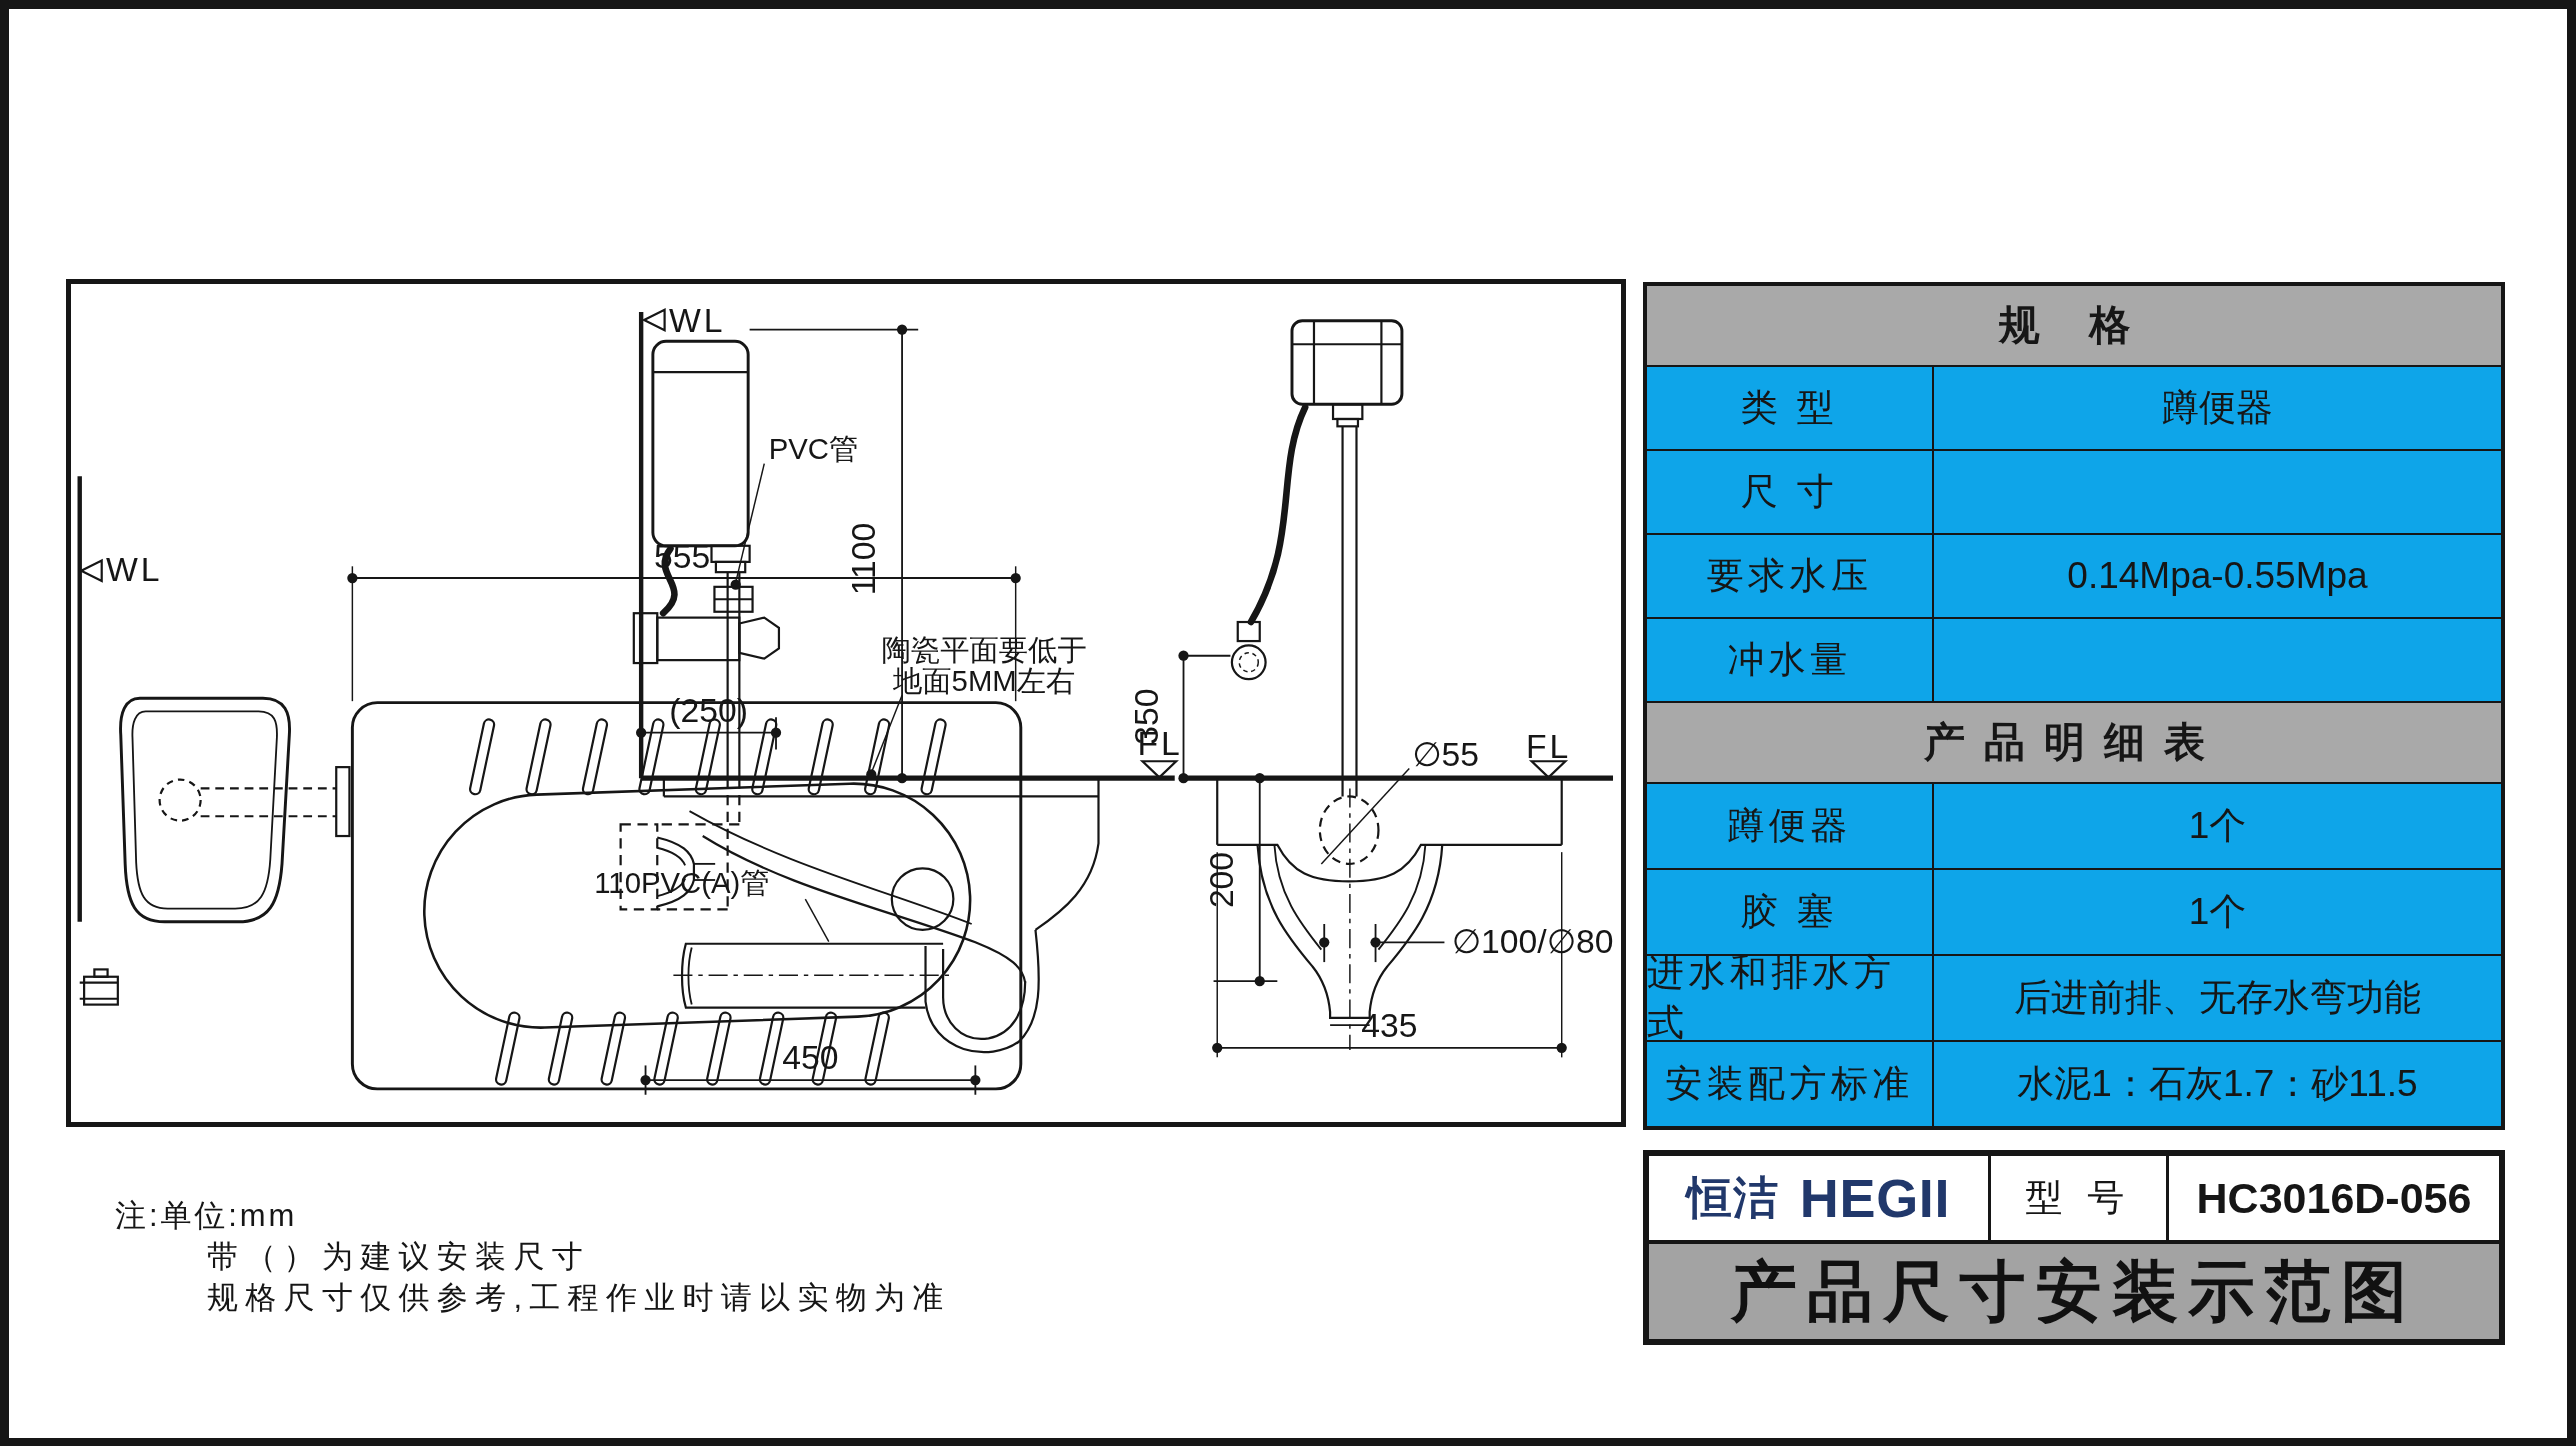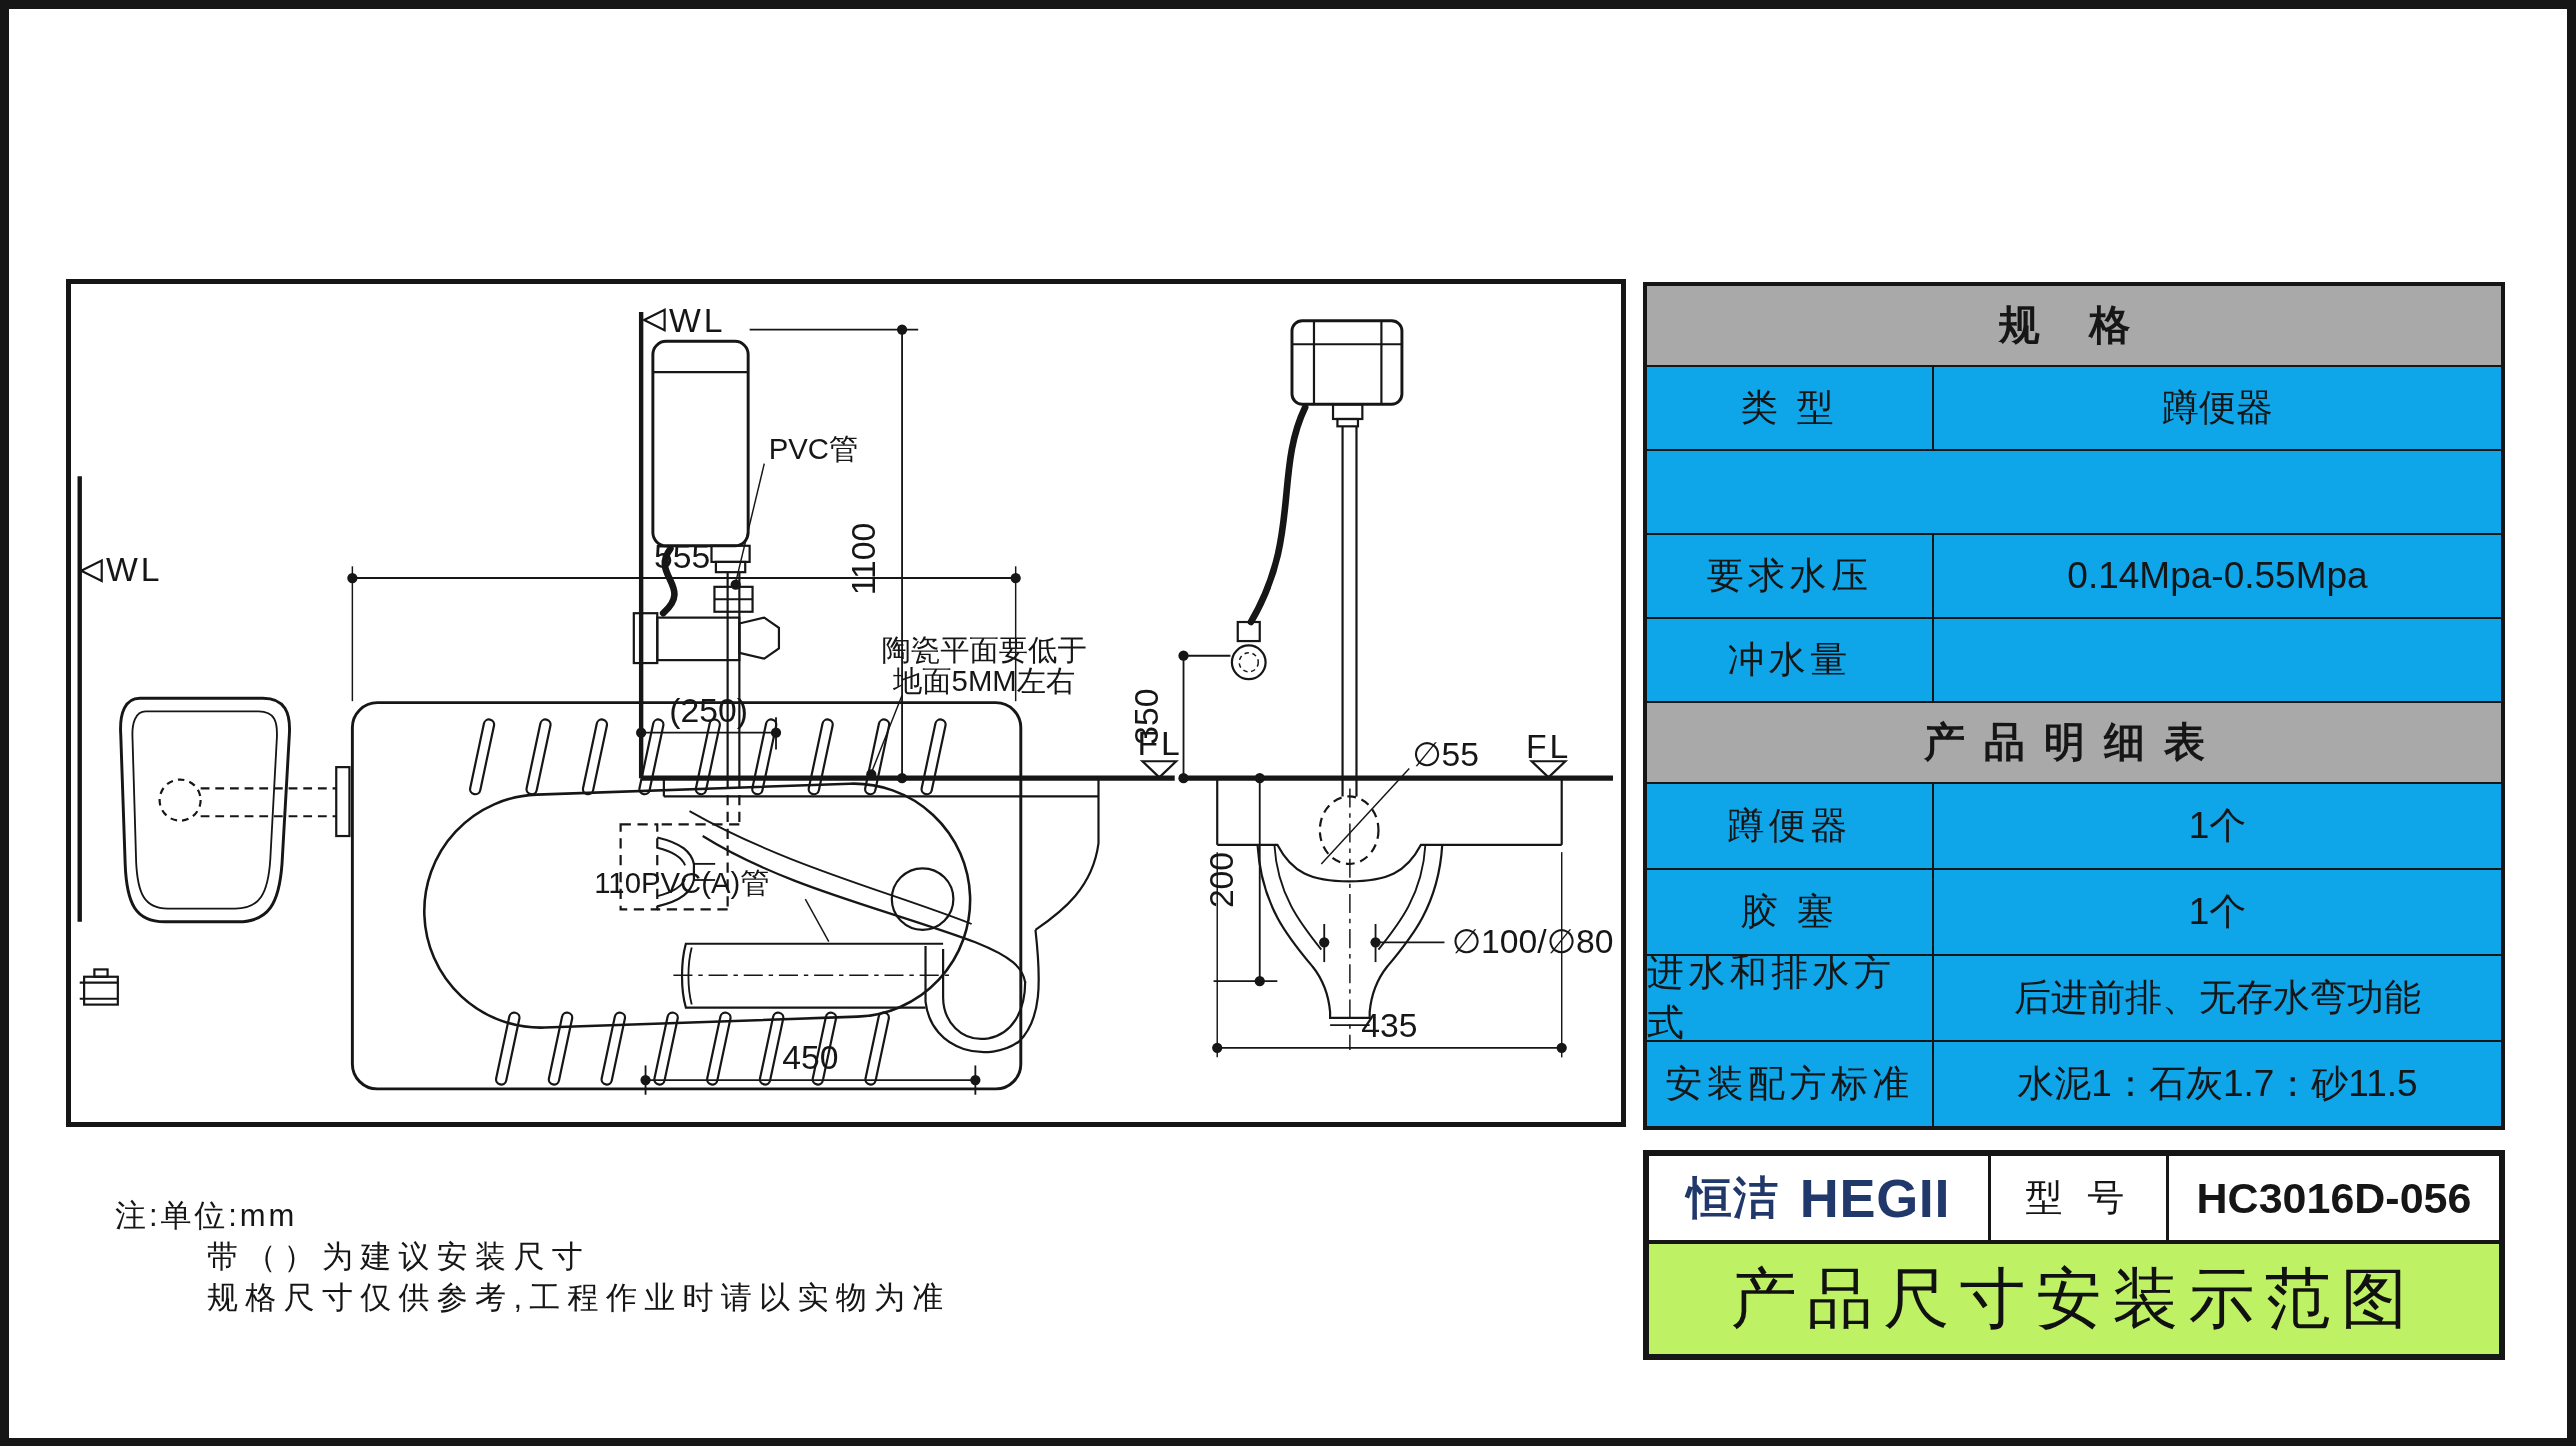--- a/index.html
+++ b/index.html
@@ -22,22 +22,22 @@
   .h114{height:82px}.h116{height:84px}
   
   .tblock{position:absolute;left:1643px;top:1150px;width:862px;border:6.6px solid #161616;
           box-sizing:border-box;background:#fff}
   .tb-top{display:flex;height:84px;border-bottom:4.4px solid #161616}
   .tb-logo{width:339px;border-right:3.7px solid #161616;display:flex;align-items:center;justify-content:center;gap:20px}
   .tb-cn{font-size:45px;font-weight:bold;color:#21386b;letter-spacing:1.5px}
   .tb-en{font-size:54px;font-weight:bold;color:#21386b;letter-spacing:0.7px}
   .tb-model-label{width:175px;border-right:3.7px solid #161616;display:flex;align-items:center;justify-content:center;font-size:37px;letter-spacing:7.3px}
   .tb-model{flex:1;display:flex;align-items:center;justify-content:center;font-size:43px;font-weight:bold}
-  .tb-title{height:110px;background:#bef264;display:flex;align-items:center;justify-content:center;
-            font-size:66px;font-weight:normal;letter-spacing:10.3px;color:#111}
+  .tb-title{height:95px;background:#a3a3a3;display:flex;align-items:center;justify-content:center;
+            font-size:66px;font-weight:bold;letter-spacing:10.3px;color:#111}
   
   .notes{position:absolute;left:115px;top:1195px;font-size:31px;line-height:41px;color:#161616}
   .notes .n1{letter-spacing:2.9px}
   .notes .n2,.notes .n3{margin-left:92px;letter-spacing:7.3px}
   
   .ln{stroke:#161616;fill:none}
   text{fill:#161616}
   .dim{font-size:46px;font-family:"Liberation Sans","DejaVu Sans",sans-serif}
   .cjk{font-size:40px}
 </style>
@@ -286,20 +286,21 @@
     </svg>
   </div>
 
   <div class="spec">
     <div class="trow thead">规  格</div>
     <div class="trow h114">
       <div class="tcell tlabel">类  型</div>
       <div class="tcell tvalue">蹲便器</div>
     </div>
     <div class="trow h114">
+      <div class="tcell tlabel">尺  寸</div>
     </div>
     <div class="trow h114">
       <div class="tcell tlabel">要求水压</div>
       <div class="tcell tvalue">0.14Mpa-0.55Mpa</div>
     </div>
     <div class="trow h114">
       <div class="tcell tlabel">冲水量</div>
     </div>
     <div class="trow thead">产品明细表</div>
     <div class="trow h116">

